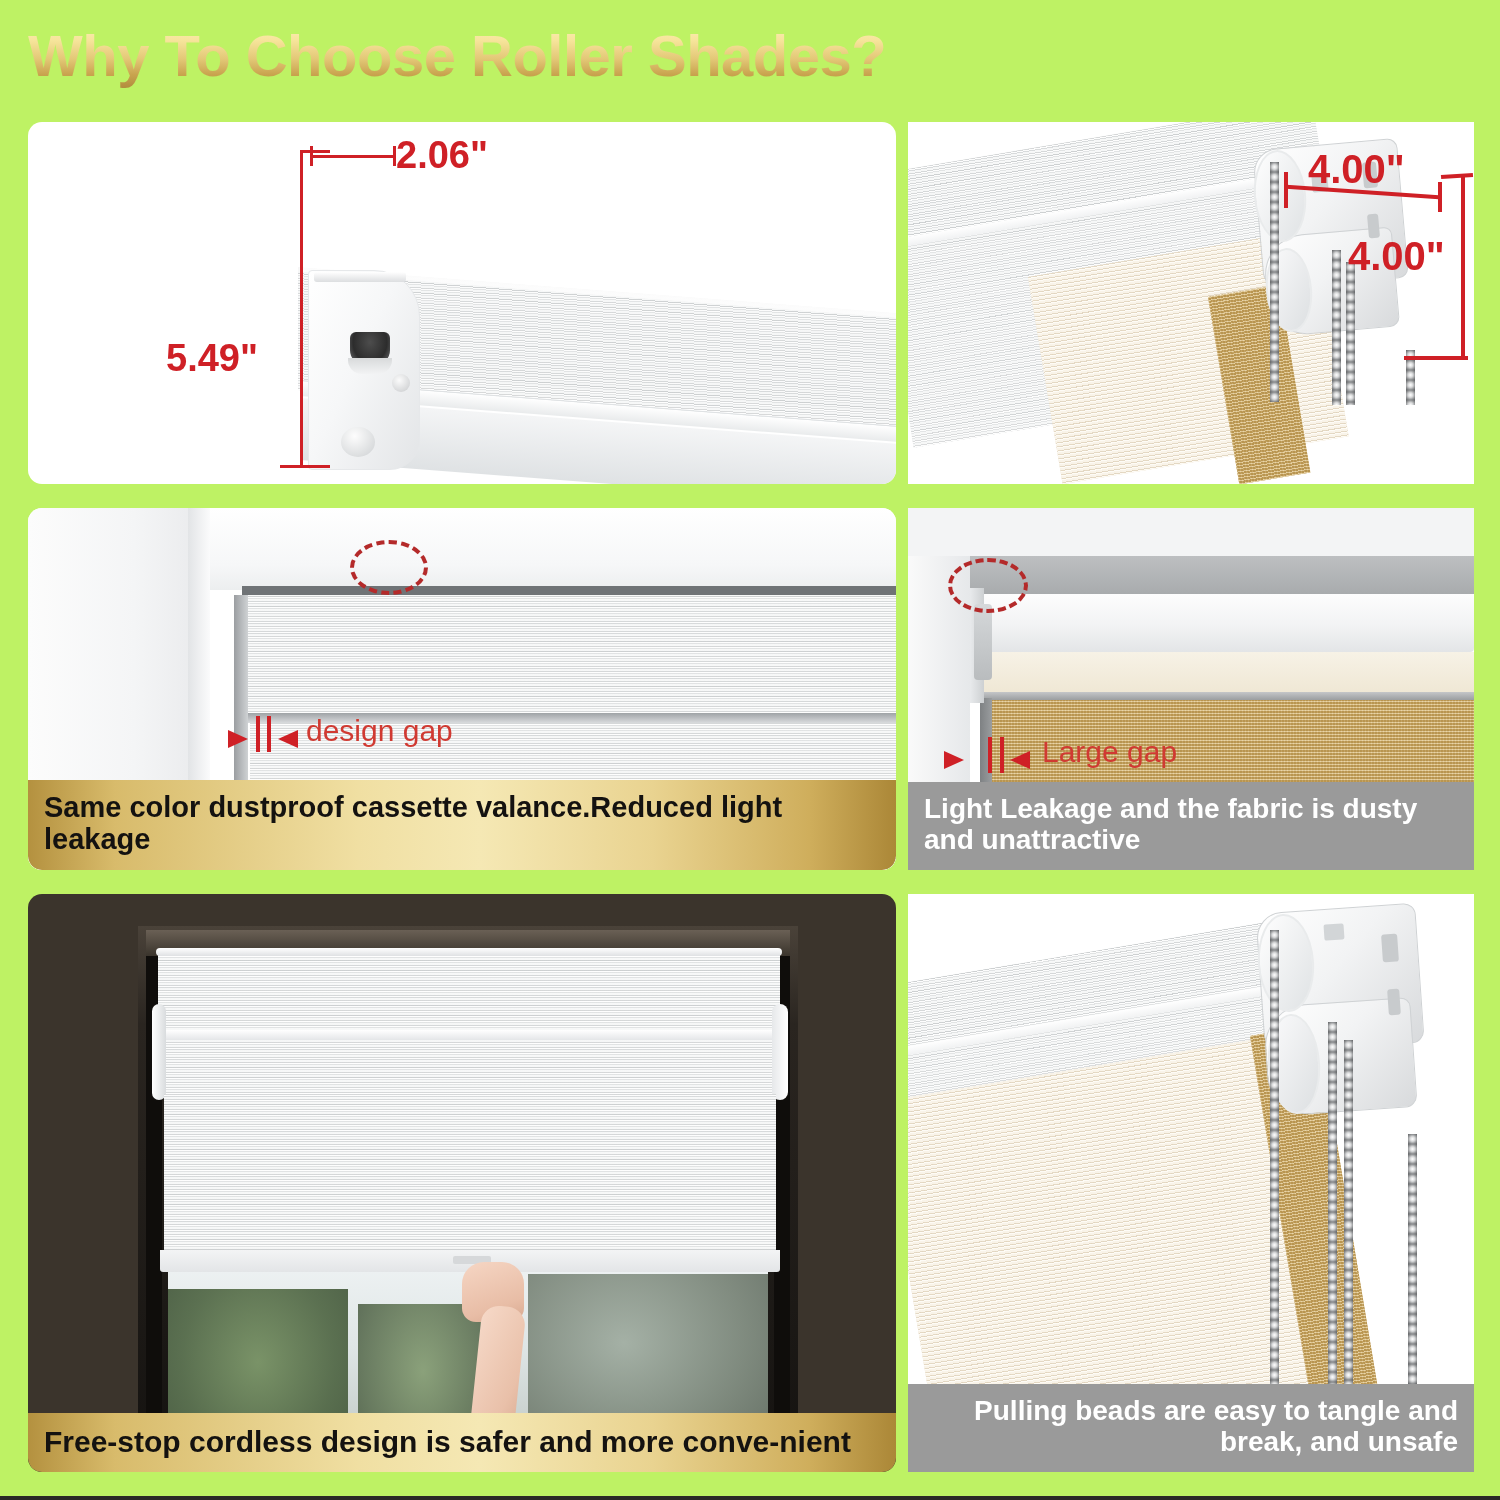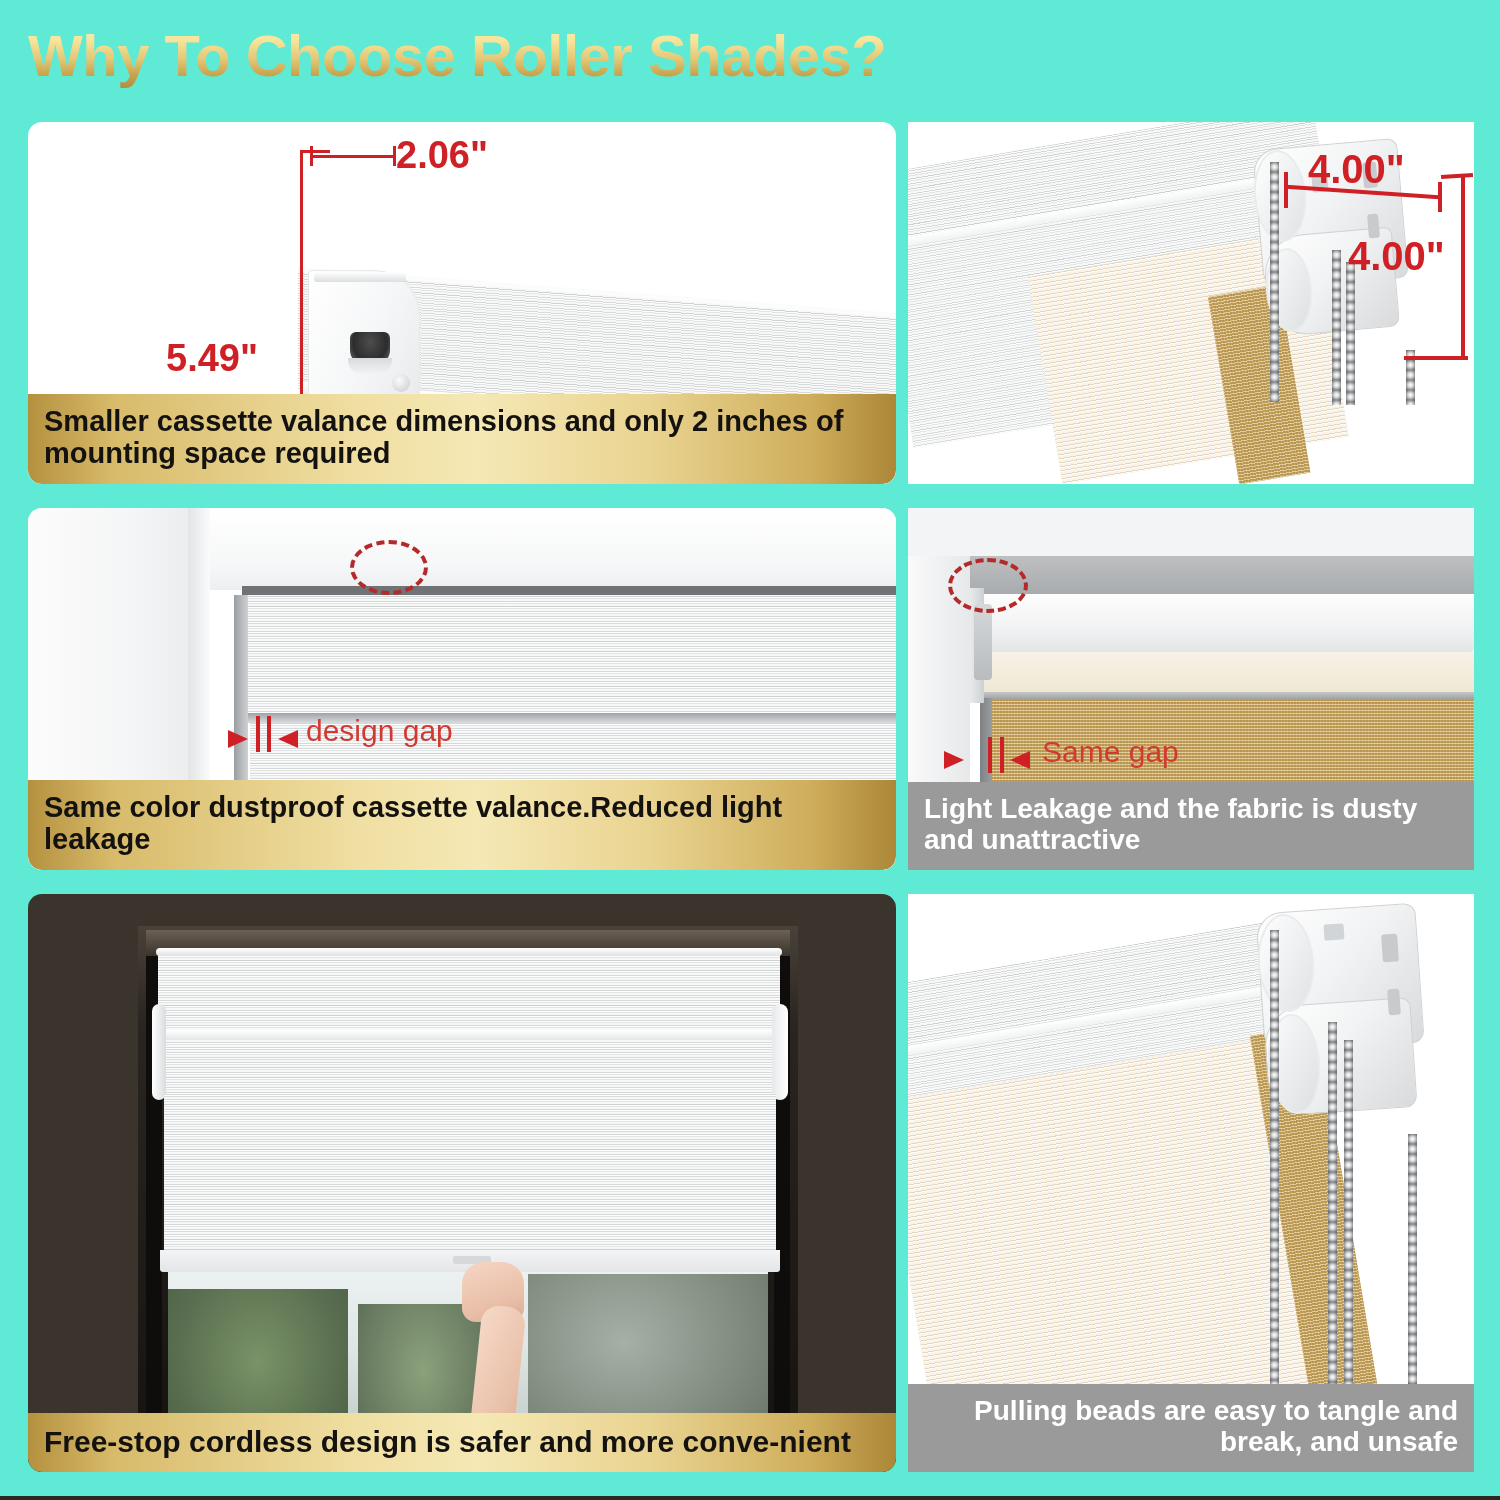--- a/index.html
+++ b/index.html
@@ -3,21 +3,21 @@
 <meta charset="utf-8">
 <style>
   * { box-sizing: border-box; margin: 0; padding: 0; }
   html, body {
     width: 1500px; height: 1500px;
     background: #2b2926;
     font-family: "Liberation Sans", sans-serif;
     overflow: hidden;
   }
 
-  .page { position: relative; width: 1500px; height: 1496px; background: #5eead4; }
+  .page { position: relative; width: 1500px; height: 1496px; background: #bef264; }
 
   
   .title {
     position: absolute;
     left: 28px; top: 22px;
     font-size: 58px;
     font-weight: bold;
     letter-spacing: -0.5px;
     background: linear-gradient(180deg, #fdf0b8 0%, #f6e49a 28%, #e3c877 55%, #c9a44f 78%, #b08b3c 100%);
     -webkit-background-clip: text;
@@ -158,21 +158,20 @@
         <div class="dimline" style="left:365px; top:24px; width:3px; height:20px;"></div>
         <div class="dimline" style="left:365px; top:33px; width:0px; height:3px;"></div>
         <div class="dimlbl" style="left:368px; top:12px; font-size:38px;">2.06"</div>
 
         <div class="dimline" style="left:272px; top:28px; width:3px; height:318px;"></div>
         <div class="dimline" style="left:272px; top:28px; width:30px; height:3px;"></div>
         <div class="dimline" style="left:252px; top:343px; width:50px; height:3px;"></div>
         <div class="dimlbl" style="left:138px; top:215px; font-size:38px;">5.49"</div>
       </div>
 
-      <div class="cap cap-gold">Smaller cassette valance dimensions and only 2 inches of mounting space required</div>
     </div>
 
     <div class="panel" style="left:908px; top:122px; width:566px; height:362px;">
       <div class="photo">
         <div class="white-bg"></div>
 
         <div class="fabric" style="position:absolute; left:-20px; top:50px; width:430px; height:82px;
                     transform: rotate(-9.5deg); transform-origin: left top; border-radius:6px;"></div>
         <div style="position:absolute; left:-20px; top:118px; width:430px; height:16px;
                     background:linear-gradient(180deg,#ffffff,#e6e8ea);
@@ -283,21 +282,21 @@
                     background:linear-gradient(90deg,#e8eaec,#cdd0d2);"></div>
         <div style="position:absolute; left:66px; top:96px; width:18px; height:76px;
                     background:linear-gradient(180deg,#d5d8da,#b9bcbe); border-radius:4px;"></div>
 
         <div class="dash-ellipse" style="left:40px; top:50px; width:80px; height:55px;"></div>
 
         <div class="arrow-r" style="left:36px; top:243px;"></div>
         <div class="gap-stem" style="left:80px; top:229px; width:4px; height:36px;"></div>
         <div class="gap-stem" style="left:92px; top:229px; width:4px; height:36px;"></div>
         <div class="arrow-l" style="left:102px; top:243px;"></div>
-        <div class="gap-lbl" style="left:134px; top:227px;">Same gap</div>
+        <div class="gap-lbl" style="left:134px; top:227px;">Large gap</div>
       </div>
 
       <div class="cap cap-gray">Light Leakage and the fabric is dusty and unattractive</div>
     </div>
 
     <div class="panel" style="left:28px; top:894px; width:868px; height:578px; border-radius:14px;">
       <div class="photo">
         <div style="position:absolute;left:0;top:0;right:0;bottom:0;background:#3b342c;"></div>
 
         <div style="position:absolute; left:110px; top:32px; width:660px; height:546px;

